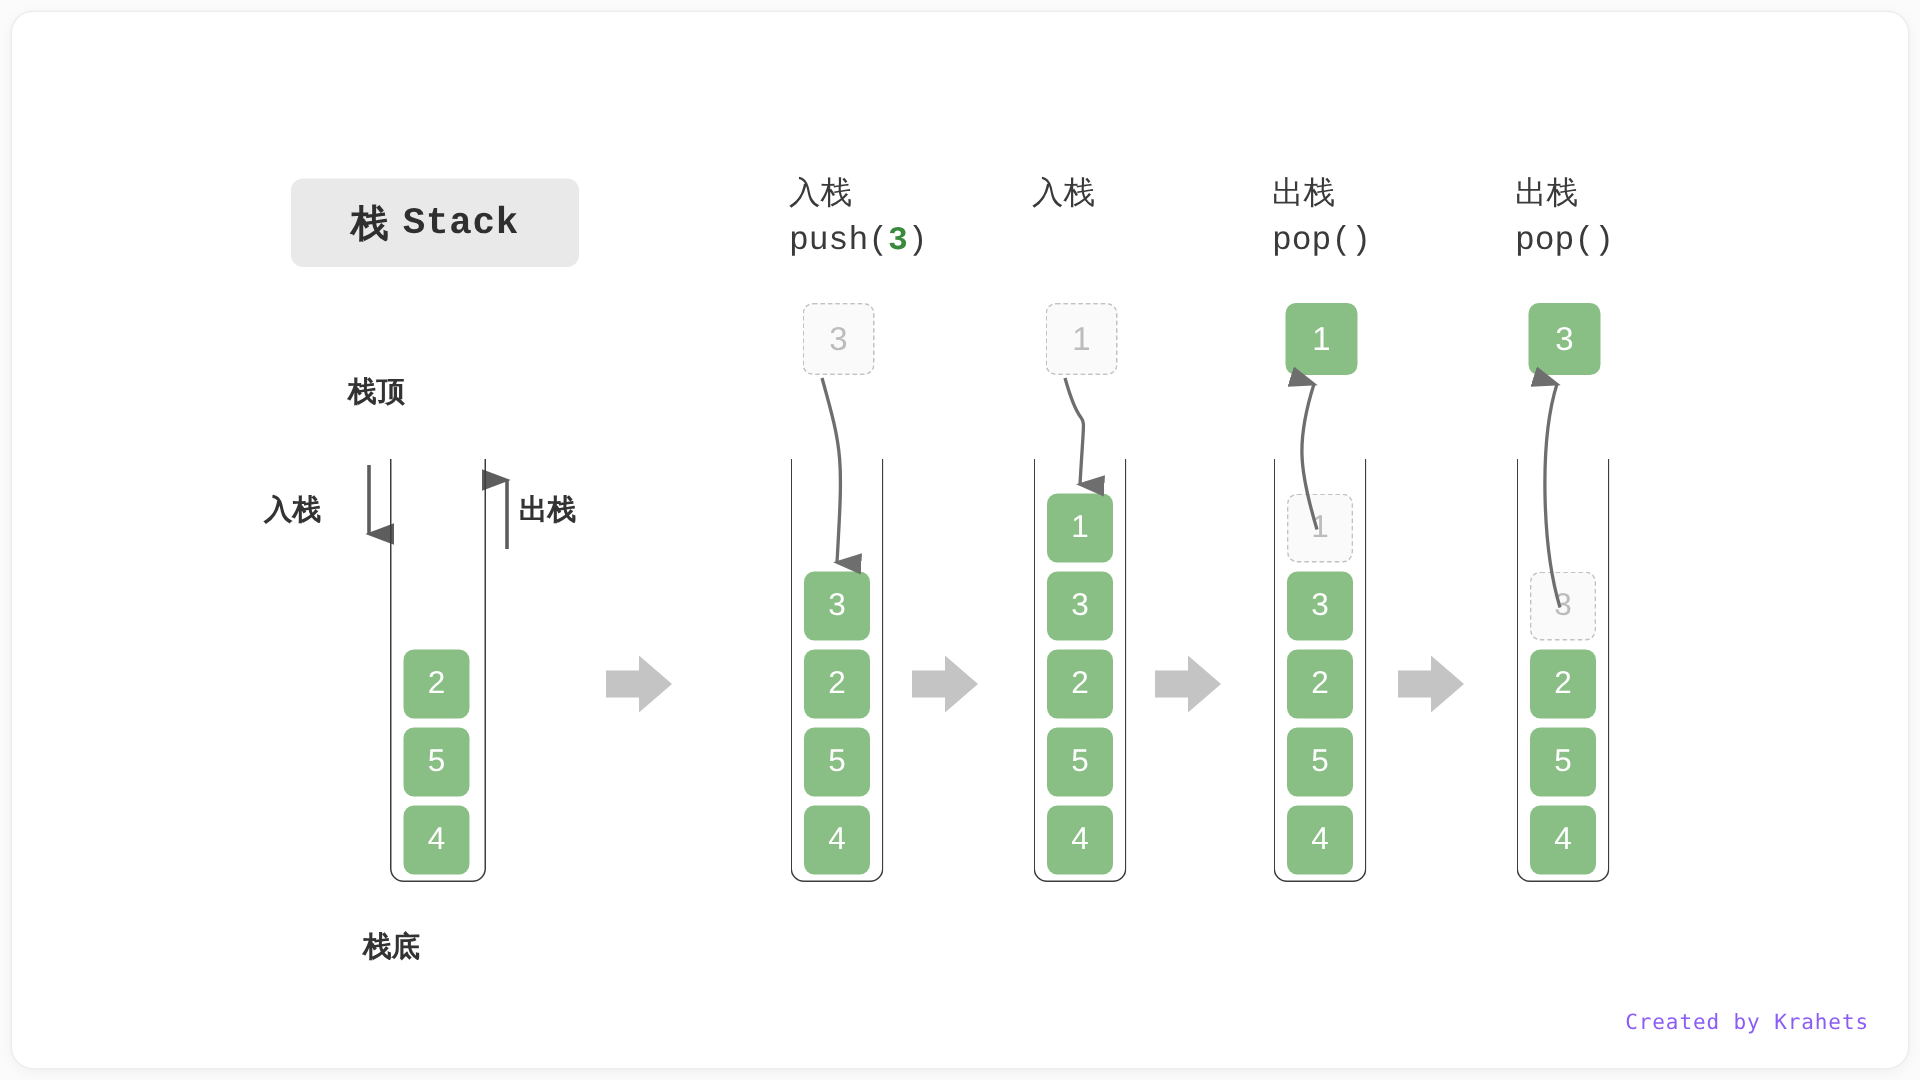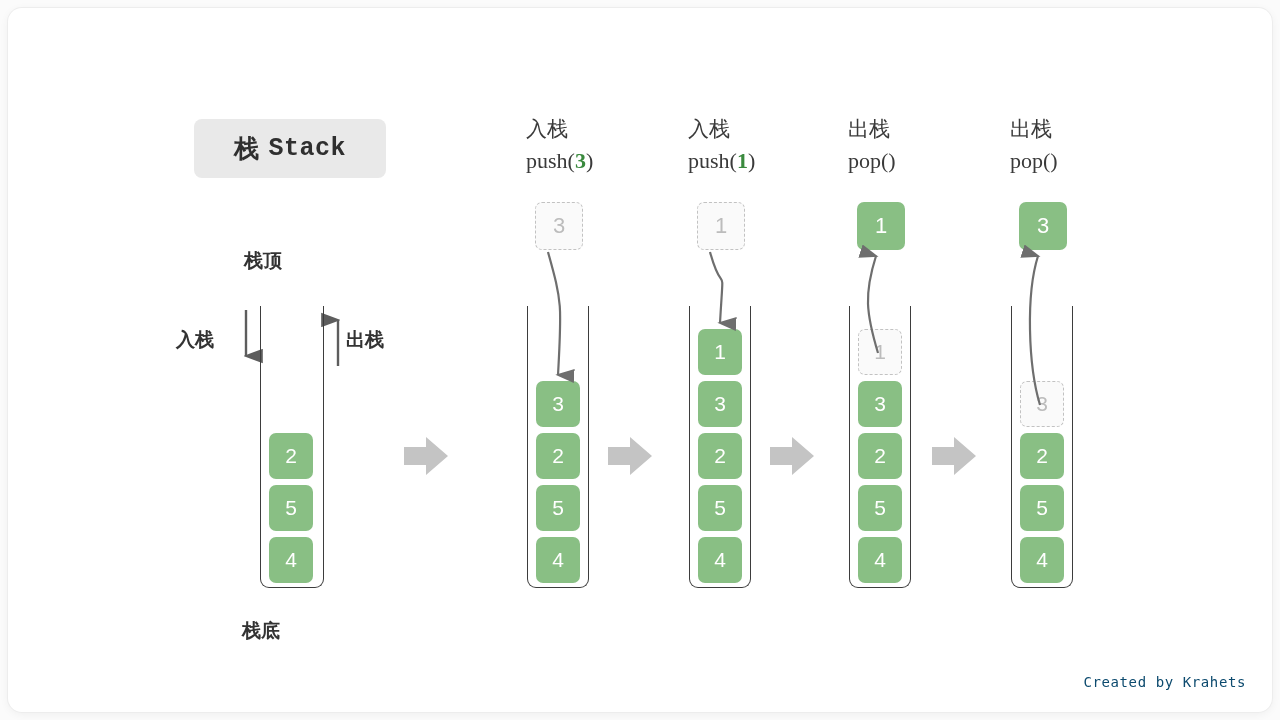--- a/index.html
+++ b/index.html
@@ -59,21 +59,21 @@
     width: 160px;
     text-align: left;
     color: #3a3a3a;
   }
   .op-head .op-cn {
     font-size: 21px;
     line-height: 30px;
     white-space: nowrap;
   }
   .op-head .op-code {
-    font-family: Liberation Serif, serif;
+    font-family: Liberation Mono, monospace;
     font-size: 22px;
     line-height: 34px;
     white-space: nowrap;
   }
   .op-head .op-code .arg {
     color: #3a8a3e;
     font-weight: bold;
   }
 
   
@@ -112,38 +112,38 @@
     height: 48px;
     font-size: 22px;
   }
 
   
   #credit {
     right: 26px;
     bottom: 22px;
     font-family: "DejaVu Sans Mono","Liberation Mono",monospace;
     font-size: 14px;
-    color: #0c4a6e;
+    color: #8b5cf6;
     letter-spacing: 0.6px;
   }
 
   svg { overflow: visible; }
 </style>
 </head>
 <body>
 
 <div id="card" class="abs">
 
   <div id="title-badge" class="abs">
     <span>栈</span>
     <span style="width:9px"></span>
     <span class="mono">Stack</span>
   </div>
 
-  <div class="abs" style="left:236px; top:240px;">
+  <div class="abs" style="left:224px; top:240px;">
     <div class="cap-cn">栈顶</div>
   </div>
 
   <div class="abs" style="left:234px; top:610px;font-family:Liberation Serif, serif;">
     <div class="cap-cn">栈底</div>
   </div>
 
   <div class="abs" style="left:168px; top:319px;">
     <span class="cap-cn">入栈</span>
   </div>
@@ -202,21 +202,20 @@
       <svg class="abs" width="130" height="260" style="left: 509px; top: 180px;">
         <defs>
           <marker id="curveMk0" markerWidth="9" markerHeight="9" refX="3.2" refY="7.4" orient="auto">
             <path d="M0,0 L3.2,8.6 L6.4,0 z" fill="#6e6e6e"></path>
           </marker>
         </defs>
         <path d="M31,64 C45,114 45,117 41,187" fill="none" stroke="#6e6e6e" stroke-width="2.2" marker-end="url(#curveMk0)"></path>
       </svg>
       <div class="abs op-head" style="left: 680px; top: 106px;">
         <div class="op-cn">入栈</div>
-        <div class="op-code"><span>push(</span><span class="arg">1</span><span>)</span></div>
       </div>
       <div class="abs stack-frame" style="left: 681px; top: 298px; width: 62px; height: 282px;"></div>
       <div class="abs cell solid" style="left: 690px; top: 321px;">1</div>
       <div class="abs cell solid" style="left: 690px; top: 373px;">3</div>
       <div class="abs cell solid" style="left: 690px; top: 425px;">2</div>
       <div class="abs cell solid" style="left: 690px; top: 477px;">5</div>
       <div class="abs cell solid" style="left: 690px; top: 529px;">4</div>
       <div class="abs cell float ghost" style="left: 689px; top: 194px;">1</div>
       <svg class="abs" width="130" height="260" style="left: 671px; top: 180px;">
         <defs>

